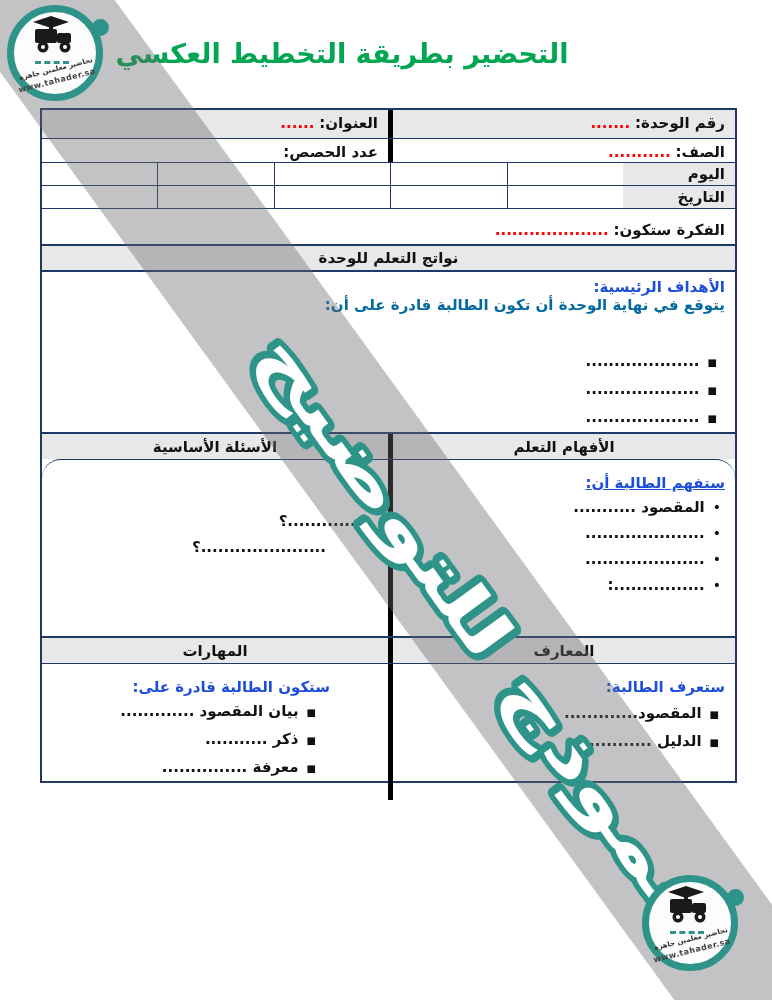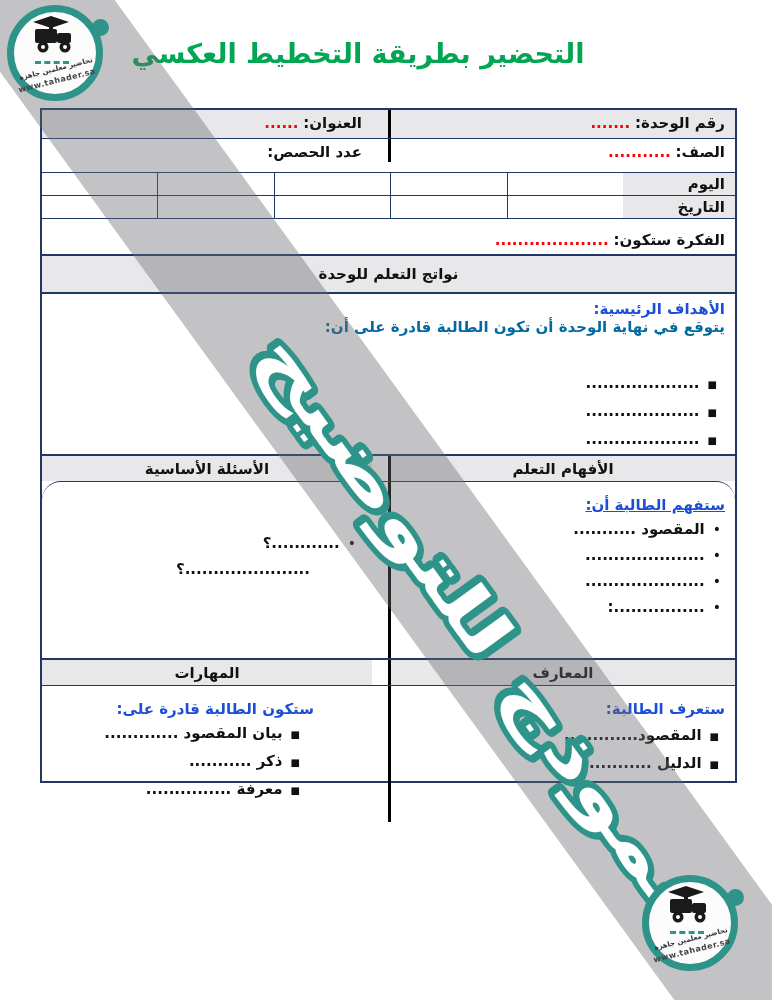--- a/index.html
+++ b/index.html
@@ -3,34 +3,34 @@
 <meta charset="utf-8">
 <style>
   * { margin:0; padding:0; box-sizing:border-box; }
   html,body { width:772px; height:1000px; }
   body {
     position:relative; overflow:hidden; background:#ffffff;
     font-family:"DejaVu Sans", sans-serif; direction:rtl;
   }
   
   .page-title {
-    position:absolute; top:38px; left:16px; width:684px;
+    position:absolute; top:38px; left:0; width:684px;
     text-align:center; font-size:27px; font-weight:bold; color:#00a651;
   }
   
   .sheet {
     position:absolute; left:40px; top:108px; width:697px; height:675px;
     border:2px solid #1f3864; background:#ffffff; font-size:15px; color:#111;
   }
   .row { display:flex; direction:rtl; border-top:1px solid #1f3864; }
   .row.first { border-top:none; }
   .row.thick { border-top:2px solid #1f3864; }
   .gray { background:#e8e8ea; }
   .cell { position:relative; }
-  .cell.right-col { flex:0 0 347px; border-left:3px solid #000000;margin-left:16px; }
+  .cell.right-col { flex:0 0 347px; border-left:5px solid #000000; }
   .cell.left-col  { flex:1 1 auto; }
   .lbl { font-weight:bold; }
   .dots-red { color:#ff0000; font-weight:bold; letter-spacing:1px; }
   .pad { padding:4px 10px 0 6px; }
   .hdr-center { display:flex; align-items:center; justify-content:center;
                 font-weight:bold; }
   
   .dd-cell { flex:1 1 auto; border-left:1px solid #1f3864; }
   .dd-head { flex:0 0 112px; font-weight:bold; padding:2px 10px 0 4px; }
   .dd-cell:last-child { border-left:none; }
@@ -105,21 +105,21 @@
   <div class="row" style="height:24px;">
     <div class="cell right-col pad">
       <span class="lbl">الصف:</span>
       <span class="dots-red">...........</span>
     </div>
     <div class="cell left-col pad">
       <span class="lbl">عدد الحصص:</span>
     </div>
   </div>
 
-  <div class="row" style="height:23px;margin-top:10px;">
+  <div class="row" style="height:23px;">
     <div class="cell dd-head gray">اليوم</div>
     <div class="cell dd-cell"></div>
     <div class="cell dd-cell"></div>
     <div class="cell dd-cell"></div>
     <div class="cell dd-cell"></div>
     <div class="cell dd-cell"></div>
   </div>
 
   <div class="row" style="height:23px;">
     <div class="cell dd-head gray">التاريخ</div>
@@ -130,21 +130,21 @@
     <div class="cell dd-cell"></div>
   </div>
 
   <div class="row" style="height:36px; padding-top:8px;">
     <div class="cell pad" style="flex:1;">
       <span class="lbl">الفكرة ستكون:</span>
       <span class="dots-red">....................</span>
     </div>
   </div>
 
-  <div class="row thick gray hdr-center" style="height:38px;">
+  <div class="row thick gray hdr-center" style="height:26px;">
     <span>نواتج التعلم للوحدة</span>
   </div>
 
   <div class="row thick" style="height:162px; display:block;">
     <div class="pad" style="padding-top:6px;">
       <div class="sec-title-red">الأهداف الرئيسية:</div>
       <div class="sec-sub-blue">يتوقع في نهاية الوحدة أن تكون الطالبة قادرة على أن:</div>
       <ul class="blist" style="margin-top:34px; padding-right:8px;">
         <li>
           <span class="bullet sq">■</span>

